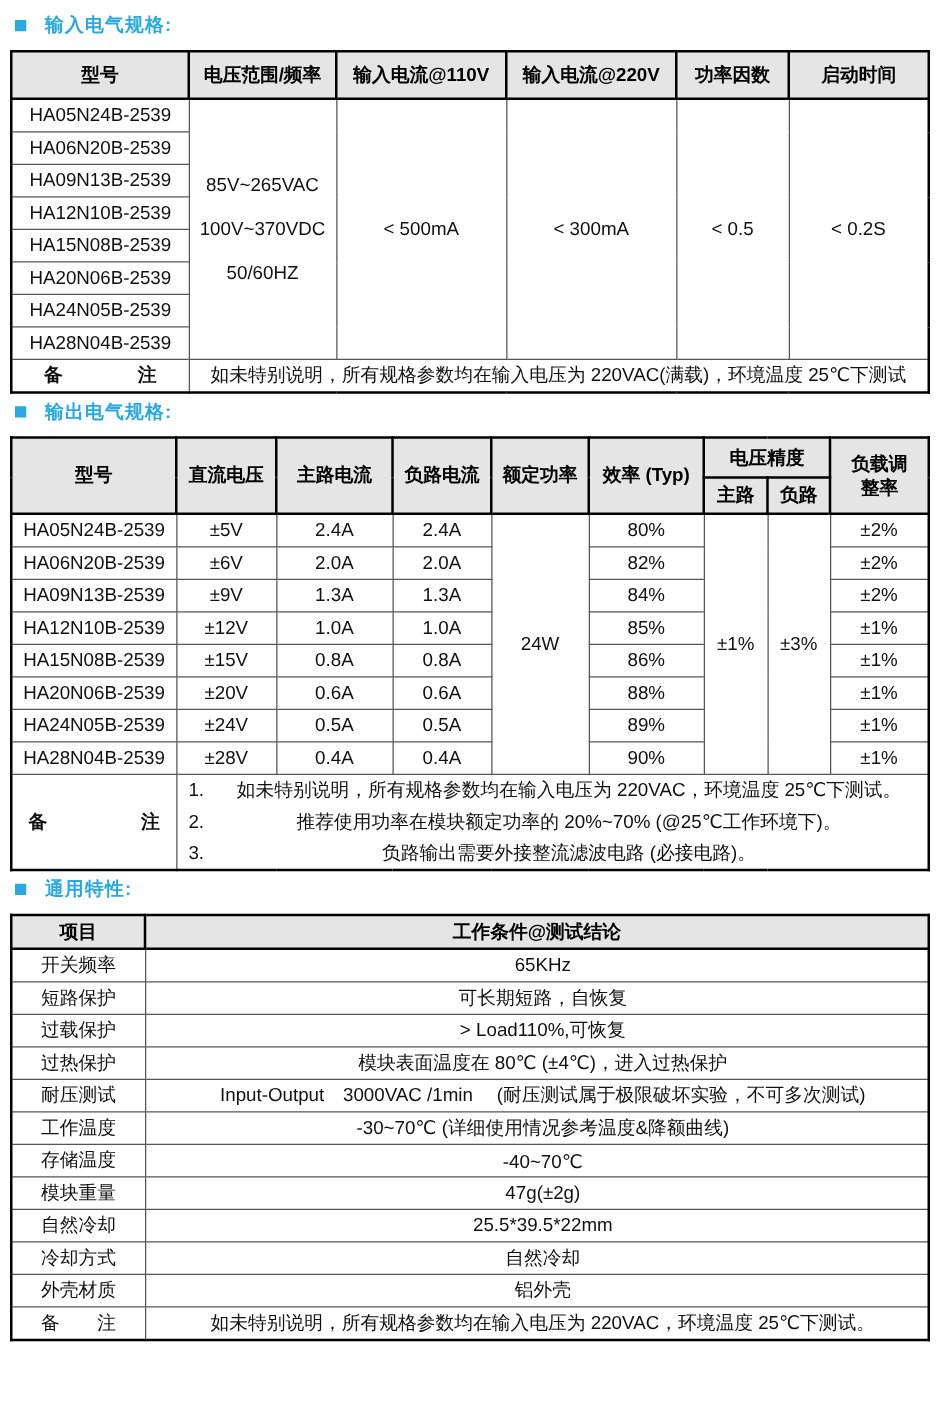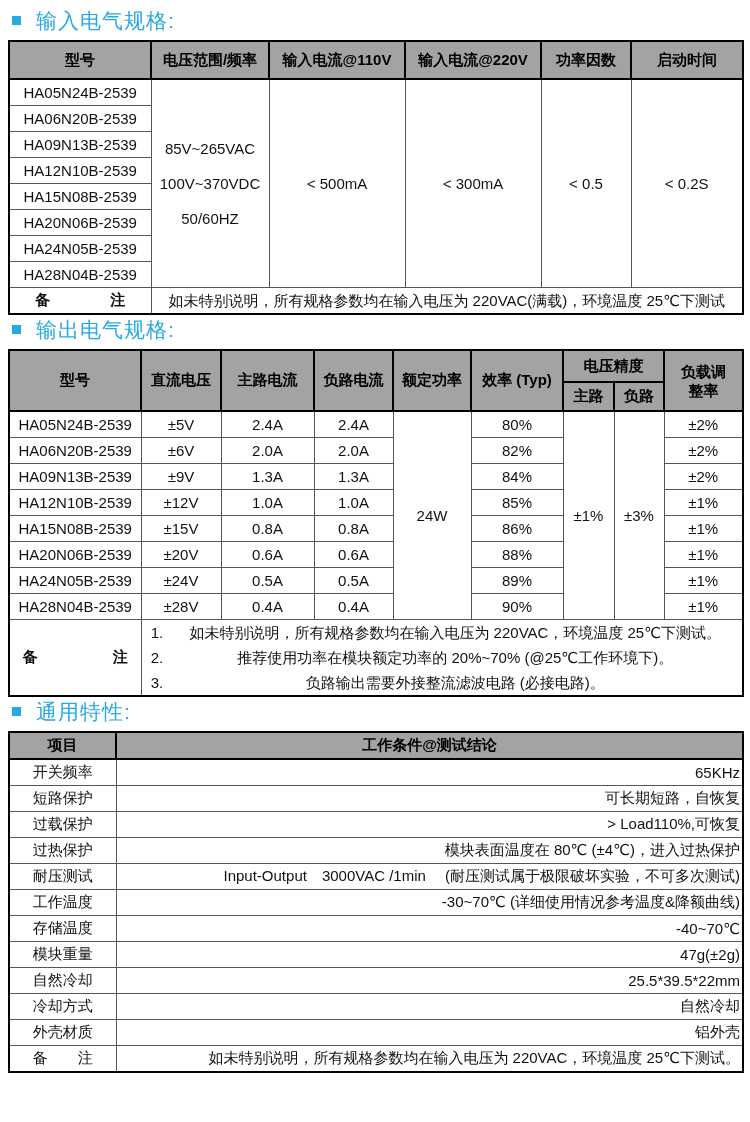--- a/index.html
+++ b/index.html
@@ -3,47 +3,47 @@
 <meta charset="utf-8">
 <style>
   html,body{margin:0;padding:0;background:#ffffff;}
   body{width:750px;height:1122px;overflow:hidden;
        font-family:"Liberation Sans","DejaVu Sans",sans-serif;
        color:#111;-webkit-font-smoothing:antialiased;}
   .page{padding:8px 8px 0 8px;}
 
   .section-title{display:flex;align-items:center;margin:2px 0 9px 4px;height:21px;}
   .section-title .bullet{width:9px;height:9px;background:#29a9e1;flex:none;margin-right:15px;}
-  .section-title .txt{color:#29a9e1;font-weight:400;font-size:21px;letter-spacing:1px;}
+  .section-title .txt{color:#29a9e1;font-weight:700;font-size:15px;letter-spacing:1px;}
   .section-title.gap{}
 
   table.spec{border-collapse:collapse;table-layout:fixed;width:734px;
              font-size:15px;margin-bottom:4px;border:2px solid #000;}
-  table.spec th{background:#a3a3a3;border:2px solid #000;color:#000;
+  table.spec th{background:#e5e5e5;border:2px solid #000;color:#000;
                 font-weight:700;text-align:center;padding:0 2px;}
   table.spec td{border:1px solid #555;text-align:center;vertical-align:middle;
                 padding:0 2px;color:#111;}
   .t1 thead th{height:36px;}
   .t1 td{height:25px;}
   .t2 .hr1 th{height:30px;}
   .t2 .hr2 th{height:27px;}
   .t2 td{height:25px;}
   .t3 thead th{height:25px;}
   .t3 td{height:25px;}
 
   td.model{text-align:left;padding-left:10px;white-space:nowrap;}
   td.vr{white-space:pre-line;line-height:35px;margin-top:24px;}
   th.wrap{white-space:pre-line;line-height:19px;}
   td.note-label{font-weight:700;white-space:pre;}
   td.note-text{text-align:left;padding:3px 6px 3px 11px;line-height:20px;}
   td.notes-cell{text-align:left;padding:5px 6px 5px 13px;}
   .note-line{display:flex;line-height:25px;}
   .note-num{width:27px;flex:none;}
   .note-txt{flex:1;white-space:pre-wrap;}
-  .t3 td.val{text-align:right;padding-left:12px;white-space:pre-wrap;}
+  .t3 td.val{text-align:center;padding-left:12px;white-space:pre-wrap;}
   .t3 td.lbl{font-weight:400;}
 </style>
 </head>
 <body>
 
 <div class="page">
 
   <div class="section-title">
     <span class="bullet"></span>
     <span class="txt">输入电气规格:</span>

